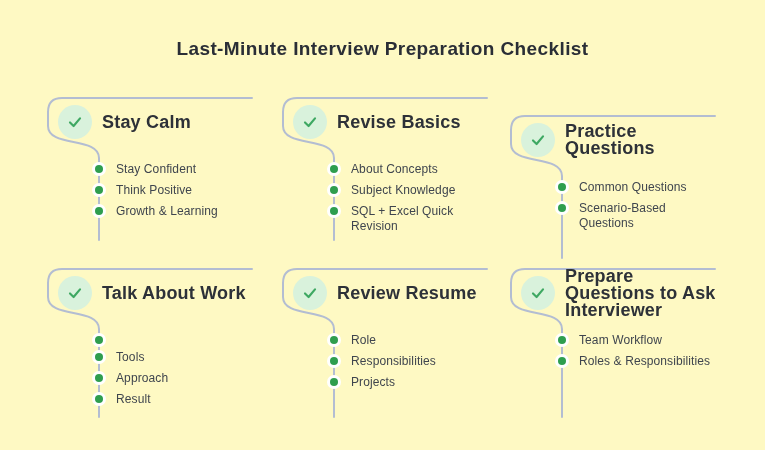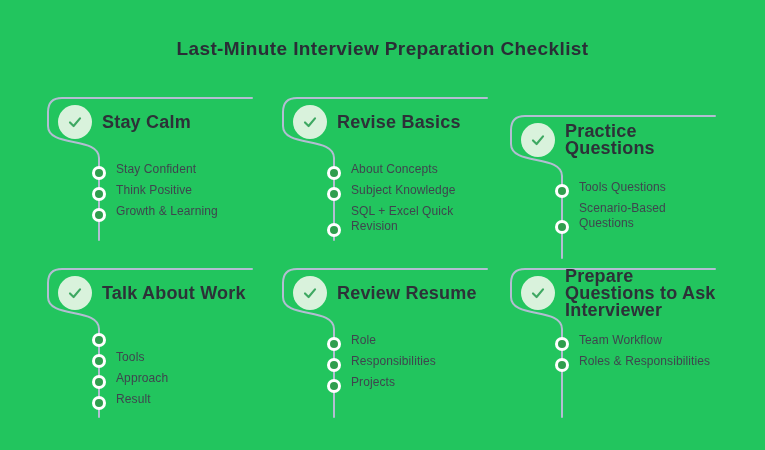--- a/index.html
+++ b/index.html
@@ -1,17 +1,17 @@
 <!DOCTYPE html>
 <html><head>
 <meta charset="utf-8">
 <style>
   html,body{margin:0;padding:0;background:#ffffff;}
   .canvas{
-    position:relative;width:765px;height:450px;background:#22c55e;
+    position:relative;width:765px;height:450px;background:#fef9c3;
     font-family:"Liberation Sans",sans-serif;overflow:hidden;
   }
   .main-title{
     position:absolute;top:36px;left:0;width:100%;text-align:center;
     font-size:19px;font-weight:bold;color:#2a2e36;letter-spacing:.4px;line-height:26px;
   }
   .section{position:absolute;width:214px;height:180px;}
   .connector{position:absolute;left:0;top:0;}
   .conn-path{fill:none;stroke:#b3bdd2;stroke-width:2;stroke-linecap:round;}
   .badge{
@@ -19,21 +19,21 @@
     background:#d9f2dc;display:flex;align-items:center;justify-content:center;
   }
   .check{width:20px;height:20px;}
   .check path{fill:none;stroke:#3ea862;stroke-width:2.6;stroke-linecap:round;stroke-linejoin:round;}
   .sec-title{
     position:absolute;left:58px;top:0;height:56px;display:flex;align-items:center;
     font-weight:bold;font-size:18px;line-height:17px;color:#2d3138;
     max-width:152px;letter-spacing:.2px;
   }
   .items{position:absolute;left:51px;top:68px;}
-  .item{display:flex;align-items:flex-end;margin-bottom:6px;}
+  .item{display:flex;align-items:flex-start;margin-bottom:6px;}
   .dot{
     flex:0 0 8px;width:8px;height:8px;border-radius:50%;
     background:#2f9e4e;box-shadow:0 0 0 3px #ffffff;margin-top:3px;
   }
   .item-label{margin-left:13px;width:142px;font-size:12px;line-height:15px;color:#3f454e;letter-spacing:.1px;}
 </style>
 </head>
 <body>
 
 <div class="canvas">
@@ -101,21 +101,21 @@
     </svg>
     <div class="badge">
       <svg class="check" viewBox="0 0 24 24">
         <path d="M6 12.6 L10.3 16.8 L18 7.6"></path>
       </svg>
     </div>
     <div class="sec-title">Practice Questions</div>
     <div class="items">
   <div class="item">
     <span class="dot"></span>
-    <span class="item-label">Tools Questions</span>
+    <span class="item-label">Common Questions</span>
   </div>
 
   <div class="item">
     <span class="dot"></span>
     <span class="item-label">Scenario-Based Questions</span>
   </div>
 </div>
   </div>
 
   <div class="section" style="left: 44px; top: 265px;">

